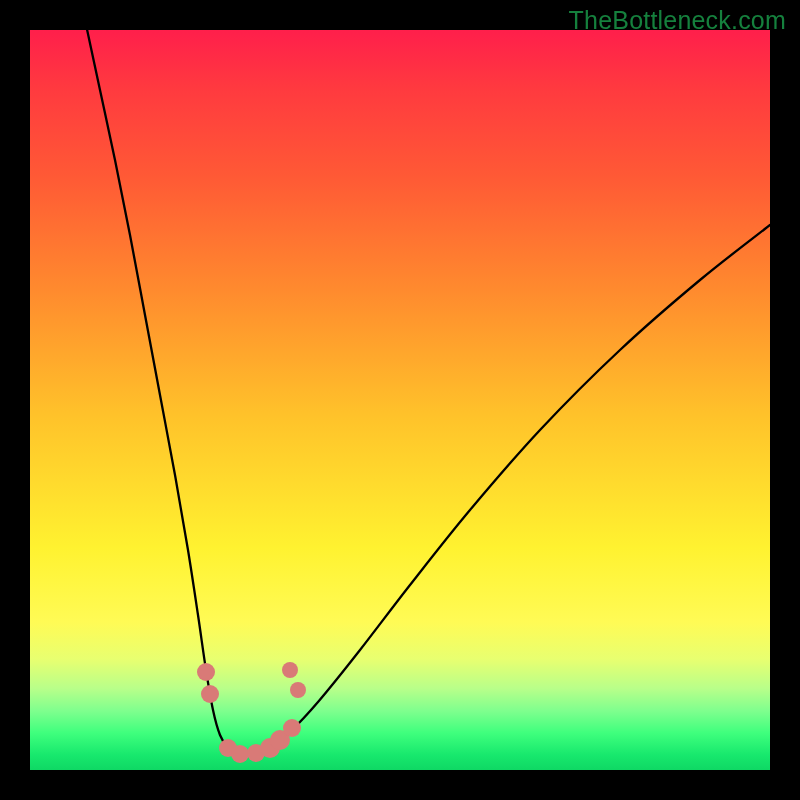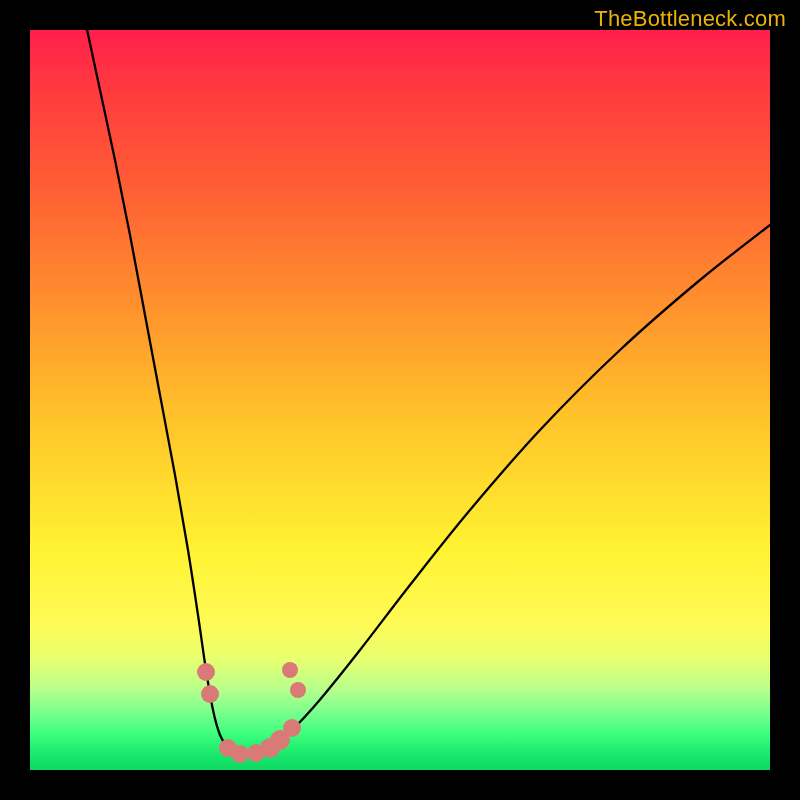--- a/index.html
+++ b/index.html
@@ -31,22 +31,22 @@
       #7fff8e 92%,
       #3fff7d 95%,
       #17e86d 98%,
       #0fd864 100%
     );
   }
   .watermark {
     position: absolute;
     top: 6px;
     right: 14px;
-    color: #eab308;
-    font-size: 22px;
+    color: #15803d;
+    font-size: 25px;
     letter-spacing: 0.2px;
     font-weight: 400;
     user-select: none;
   }
   svg.curve {
     position: absolute;
     left: 0;
     top: 0;
     width: 740px;
     height: 740px;

